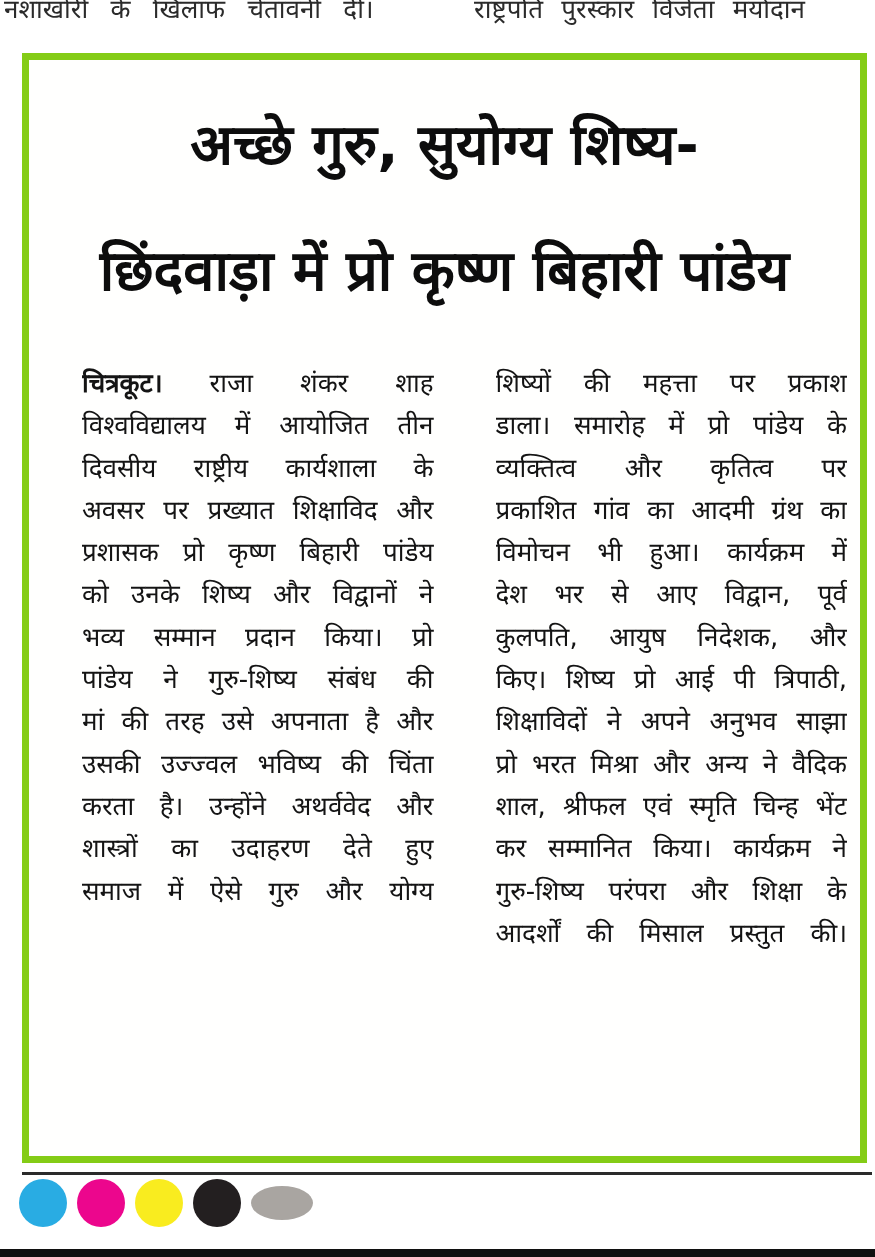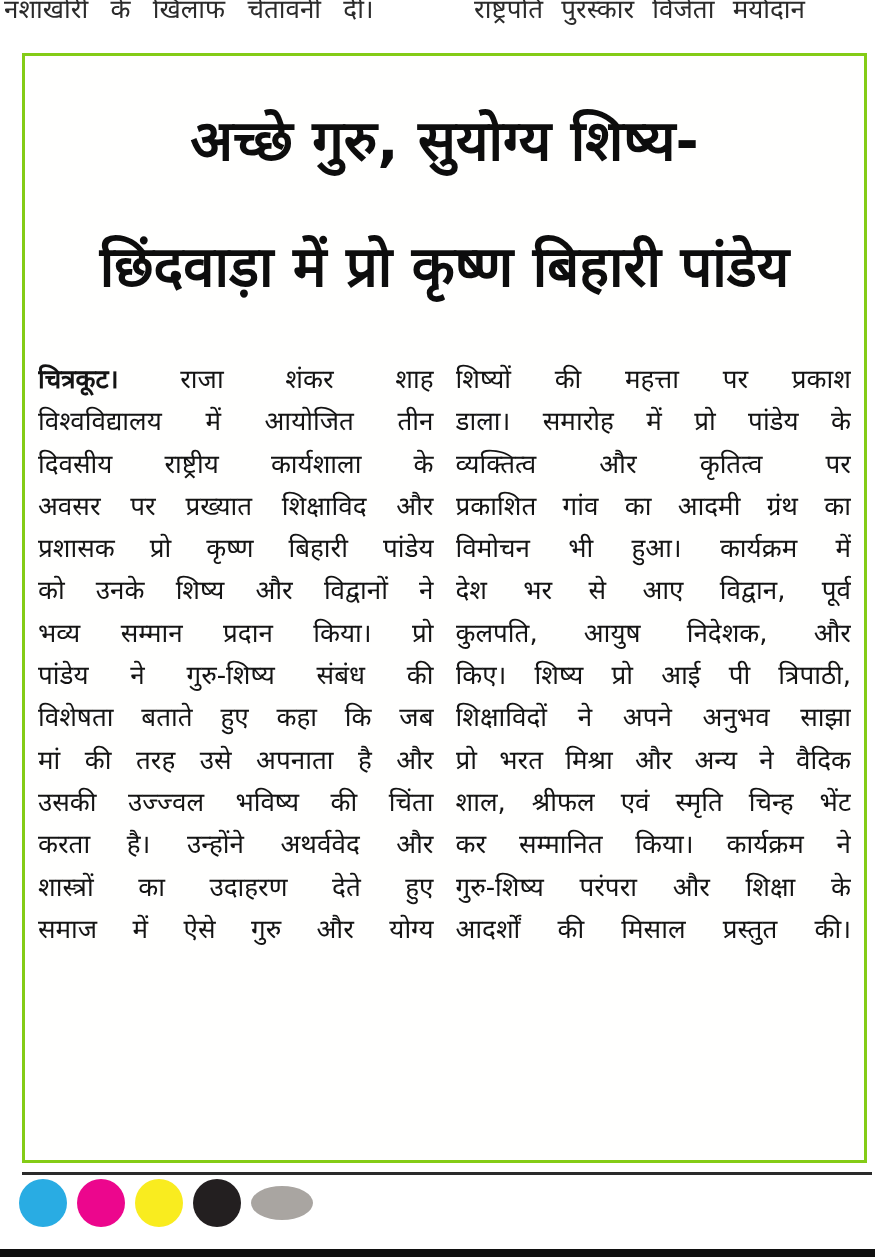--- a/index.html
+++ b/index.html
@@ -23,21 +23,21 @@
     font-size: 26px; font-weight: 500; color: #2b2b2b;
     white-space: nowrap;
   }
   .top-strip-inner .seg-left { word-spacing: 14px; }
   .top-strip-inner .seg-right { word-spacing: 10px; }
 
   
   .article-box {
     position: absolute; left: 22px; top: 53px;
     width: 845px; height: 1110px;
-    border: 3px solid #84cc16;
+    border: 7px solid #84cc16;
     box-sizing: border-box;
     background: #fffffe;
   }
 
   .headline {
     margin: 22px 8px 0 8px;
     text-align: center;
     font-weight: 700;
     font-size: 56px;
     line-height: 126px;
@@ -45,21 +45,21 @@
     letter-spacing: 0px;
   }
   .headline-line { white-space: nowrap; }
 
   .body-columns {
     display: flex;
     gap: 22px;
     padding: 0 13px;
     margin-top: 28px;
   }
-  .column { flex: 1 1 0; min-width: 0; }
+  .column { flex: 1 1 0; min-width: 0; margin-left: 40px; }
 
   .body-line {
     font-size: 26px;
     line-height: 42.3px;
     height: 42.3px;
     color: #141414;
     text-align: justify;
     text-align-last: justify;
     overflow: hidden;
     white-space: nowrap;
@@ -108,21 +108,20 @@
         <span class="dateline">चित्रकूट।</span>
         <span>राजा शंकर शाह</span>
       </div>
       <div class="body-line">विश्वविद्यालय में आयोजित तीन</div>
       <div class="body-line">दिवसीय राष्ट्रीय कार्यशाला के</div>
       <div class="body-line">अवसर पर प्रख्यात शिक्षाविद और</div>
       <div class="body-line">प्रशासक प्रो कृष्ण बिहारी पांडेय</div>
       <div class="body-line">को उनके शिष्य और विद्वानों ने</div>
       <div class="body-line">भव्य सम्मान प्रदान किया। प्रो</div>
       <div class="body-line">पांडेय ने गुरु-शिष्य संबंध की</div>
-      <div class="body-line">विशेषता बताते हुए कहा कि जब</div>
       <div class="body-line">मां की तरह उसे अपनाता है और</div>
       <div class="body-line">उसकी उज्ज्वल भविष्य की चिंता</div>
       <div class="body-line">करता है। उन्होंने अथर्ववेद और</div>
       <div class="body-line">शास्त्रों का उदाहरण देते हुए</div>
       <div class="body-line">समाज में ऐसे गुरु और योग्य</div>
     </div>
 
     <div class="column">
       <div class="body-line">शिष्यों की महत्ता पर प्रकाश</div>
       <div class="body-line">डाला। समारोह में प्रो पांडेय के</div>

